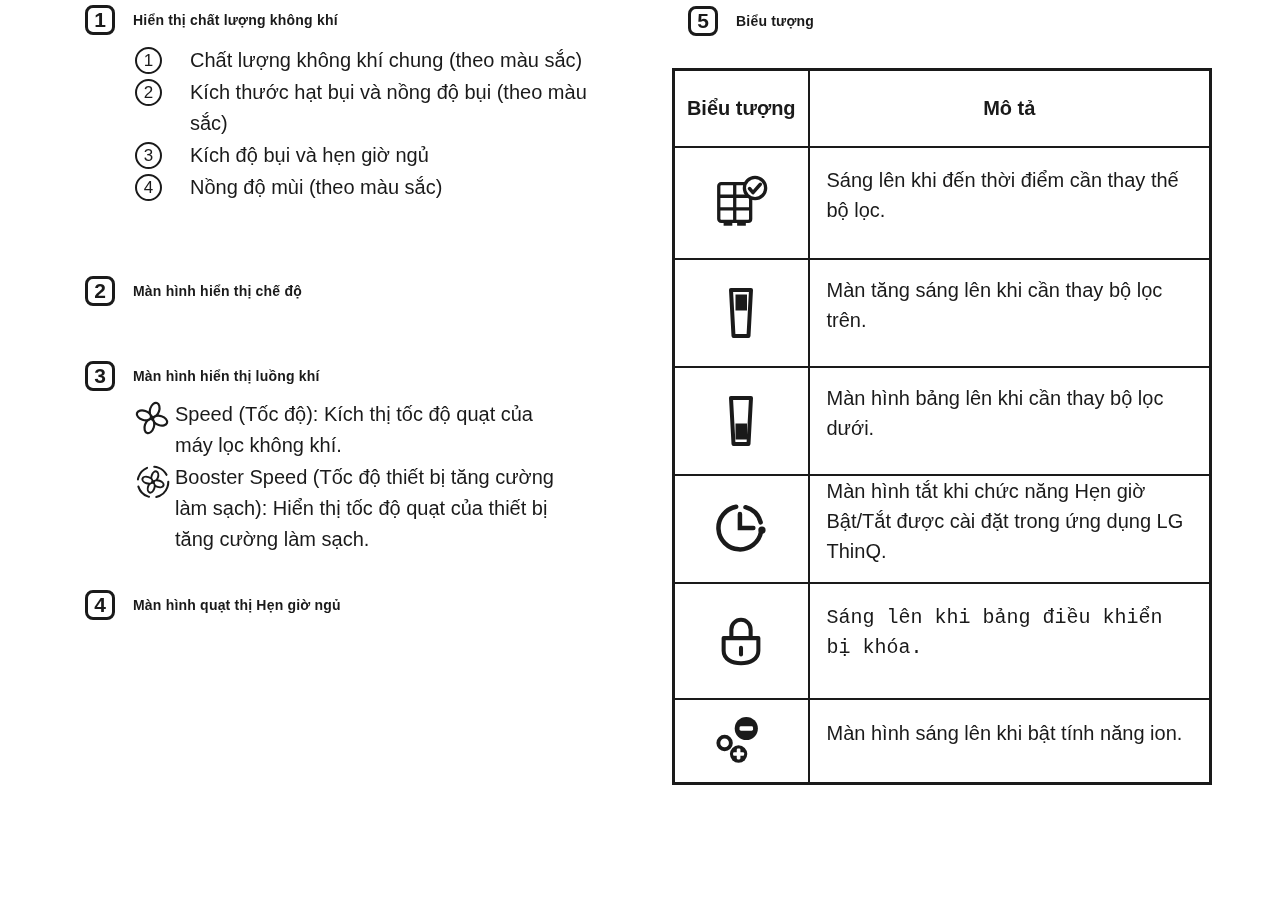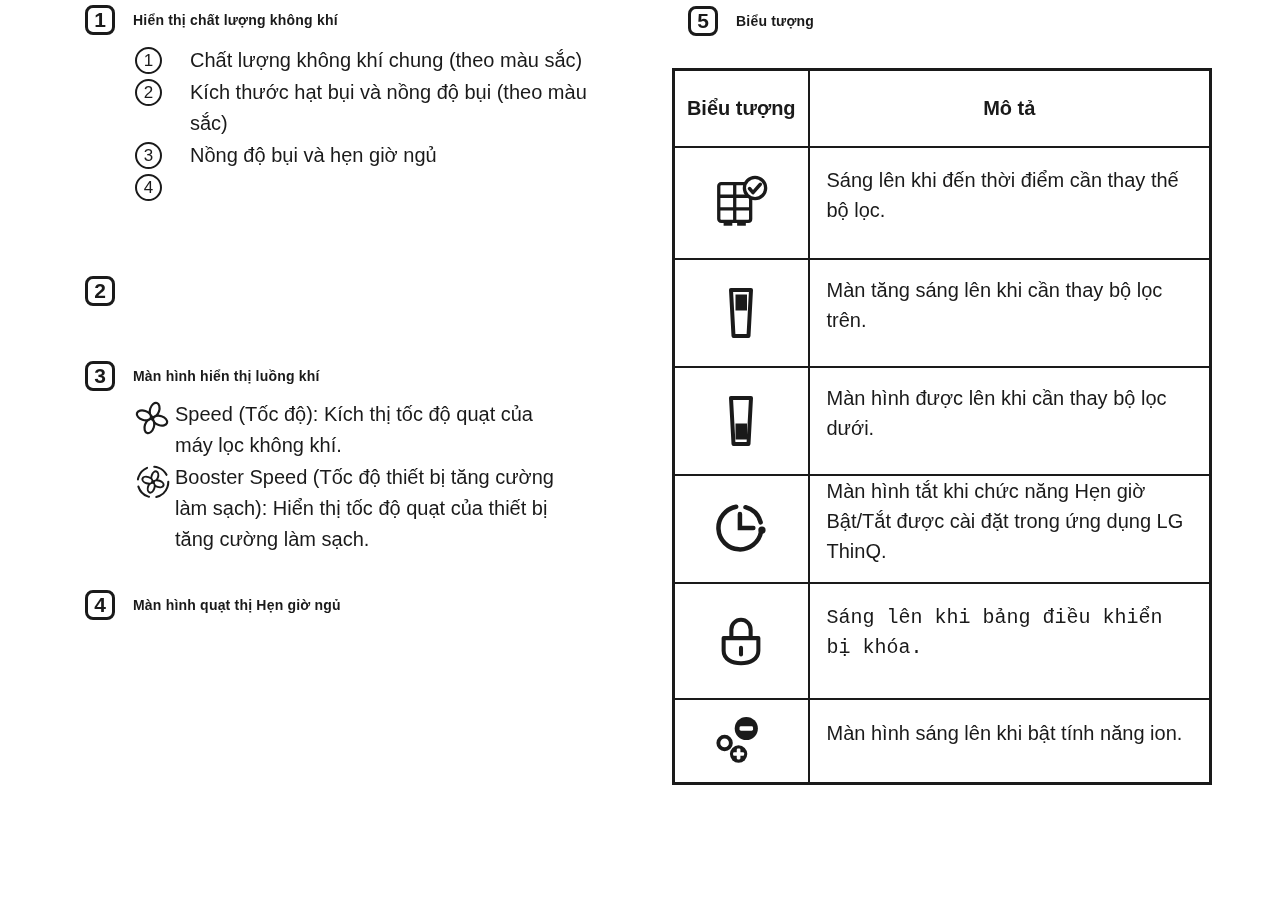--- a/index.html
+++ b/index.html
@@ -65,31 +65,33 @@
       <div class="item">
         <span class="circnum">1</span>
         <span class="itext">Chất lượng không khí chung (theo màu sắc)</span>
       </div>
       <div class="item">
         <span class="circnum">2</span>
         <span class="itext">Kích thước hạt bụi và nồng độ bụi (theo màu sắc)</span>
       </div>
       <div class="item">
         <span class="circnum">3</span>
-        <span class="itext">Nồng độ bụi và hẹn giờ ngủ</span>
+        <span class="itext">Kích độ bụi và hẹn giờ ngủ</span>
       </div>
       <div class="item">
         <span class="circnum">4</span>
+        <span class="itext">Nồng độ mùi (theo màu sắc)</span>
       </div>
     </div>
   </div>
 
   <div class="section" style="top:276px;">
     <div class="sec-head">
       <span class="numbox">2</span>
+      <span class="sec-title">Màn hình hiển thị chế độ</span>
     </div>
   </div>
 
   <div class="section" style="top:361px;">
     <div class="sec-head">
       <span class="numbox">3</span>
       <span class="sec-title">Màn hình hiển thị luồng khí</span>
     </div>
     <div class="items" style="margin-top:8px;">
       <div class="item">
@@ -192,21 +194,21 @@
       <span class="desc-text">Màn tăng sáng lên khi cần thay bộ lọc trên.</span>
     </td>
   </tr>
 
   <tr>
     <td class="icon-cell"><svg width="32" height="54" viewBox="0 0 32 54">
     <path d="M6,4 h20 l-2.5,46 h-15 z" fill="none" stroke="#1a1a1a" stroke-width="4" stroke-linejoin="round"></path>
     <rect x="10.5" y="29.5" width="11.5" height="16" fill="#1a1a1a"></rect>
   </svg></td>
     <td class="desc-cell">
-      <span class="desc-text">Màn hình được lên khi cần thay bộ lọc dưới.</span>
+      <span class="desc-text">Màn hình bảng lên khi cần thay bộ lọc dưới.</span>
     </td>
   </tr>
 
 
   <tr>
     <td class="icon-cell"><svg width="58" height="58" viewBox="0 0 54 54">
     <path d="M45.3,20.8 A20,20 0 0 0 31.2,6.7" fill="none" stroke="#1a1a1a" stroke-width="4.2" stroke-linecap="round"></path>
     <path d="M22.5,6.3 A20,20 0 1 0 45.7,29.5" fill="none" stroke="#1a1a1a" stroke-width="4.2" stroke-linecap="round"></path>
     <path d="M26,13 L26,26 L38.5,26" fill="none" stroke="#1a1a1a" stroke-width="4.2" stroke-linecap="round" stroke-linejoin="miter"></path>
     <circle cx="46.5" cy="28" r="3.4" fill="#1a1a1a"></circle>

